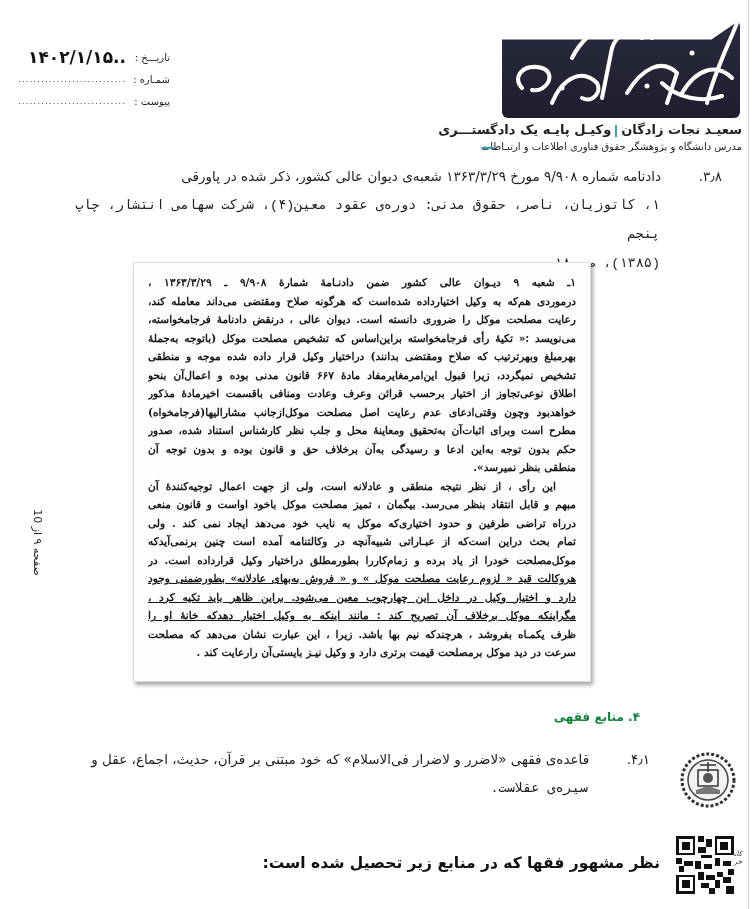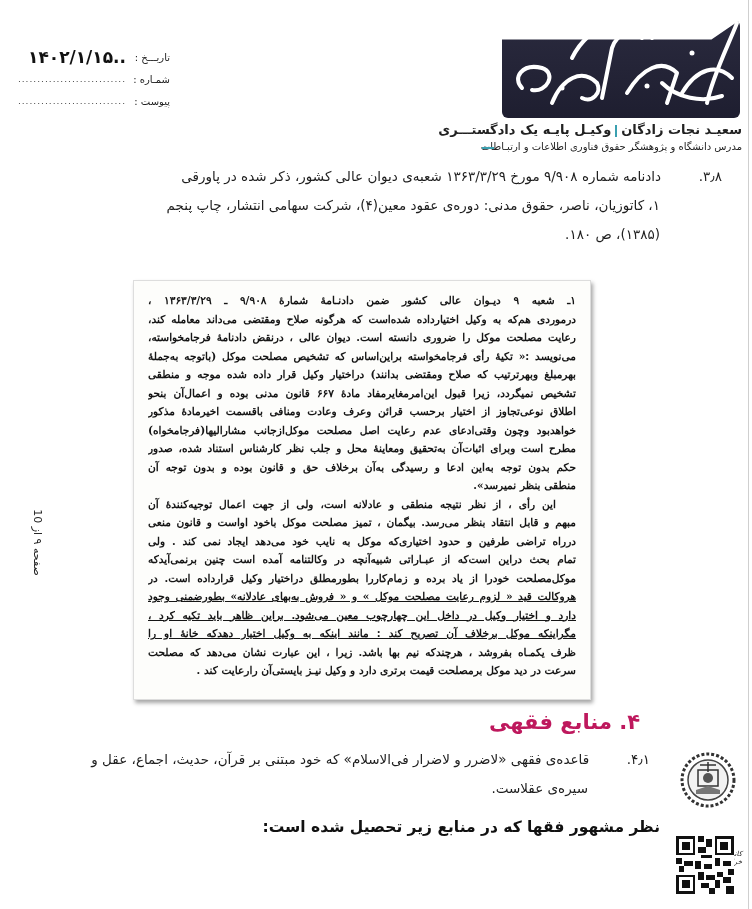--- a/index.html
+++ b/index.html
@@ -23,39 +23,39 @@
   .logo-script { position: absolute; left: 0; top: 0; width: 240px; height: 110px; }
   .logo-name { position: absolute; left: 500px; top: 122px; width: 242px; direction: rtl; font-size: 13px; font-weight: bold; color: #222; white-space: nowrap; }
   .logo-sep { display: inline-block; width: 2px; height: 12px; background: #3aa0b0; vertical-align: middle; margin: 0 4px; }
   .logo-sub { position: absolute; left: 500px; top: 141px; width: 242px; direction: rtl; font-size: 10px; color: #222; white-space: nowrap; }
   .logo-accent { position: absolute; left: 482px; top: 147px; width: 12px; height: 2px; background: #3aa0b0; }
 
   
   .para { position: absolute; direction: rtl; text-align: right; font-size: 13.5px; color: #1d1d1d; line-height: 29px; }
   .p38 { left: 74px; top: 162px; width: 648px; }
   .num { display: inline-block; width: 48px; text-align: right; }
-  .indent { padding-right: 62px; }
-
-  
-  .scan { position: absolute; left: 133px; top: 280px; width: 458px; height: 420px; background: #fdfdfb;
+  .indent { padding-right: 62px; font-family: Liberation Mono, monospace; }
+
+  
+  .scan { position: absolute; left: 133px; top: 262px; width: 458px; height: 420px; background: #fdfdfb;
      border: 1px solid #ddd; box-shadow: 2px 3px 4px rgba(0,0,0,0.35); padding: 10px 14px 10px 14px; }
   .scan-text { direction: rtl; text-align: justify; font-family: "DejaVu Serif", serif; font-size: 10.6px; line-height: 18.5px; color: #151515; font-weight: bold; }
   .scan-line { display: block; white-space: nowrap; overflow: hidden; text-align: justify; text-align-last: justify; }
   .scan-line.last { text-align-last: right; }
   .scan-line.indent1 { padding-right: 20px; }
   .ul { text-decoration: underline; }
 
   
   .pageno { position: absolute; left: 24px; top: 500px; width: 20px; height: 90px; }
   .pageno span { position: absolute; left: -32px; top: 36px; width: 90px; transform: rotate(90deg); direction: rtl; font-size: 11px; color: #222; white-space: nowrap; text-align: center; }
 
   
-  .h4 { position: absolute; left: 440px; top: 710px; width: 200px; direction: rtl; text-align: right; font-size: 21px; font-weight: bold; color: #be185d; }
+  .h4 { position: absolute; left: 440px; top: 710px; width: 200px; direction: rtl; text-align: right; font-size: 12px; font-weight: bold; color: #15803d; }
   .p41 { left: 70px; top: 745px; width: 580px; }
-  .h-note { position: absolute; left: 310px; top: 818px; width: 350px; direction: rtl; text-align: right; font-size: 15.5px; font-weight: bold; color: #111; white-space: nowrap; }
+  .h-note { position: absolute; left: 310px; top: 854px; width: 350px; direction: rtl; text-align: right; font-size: 15.5px; font-weight: bold; color: #111; white-space: nowrap; }
 
   
   .emblem { position: absolute; left: 680px; top: 752px; width: 56px; height: 56px; }
   .emblem-caption { position: absolute; left: 672px; top: 850px; width: 70px; direction: rtl; text-align: right; font-size: 7px; color: #222; font-family: "DejaVu Serif", serif; font-style: italic; }
   .qr { position: absolute; left: 676px; top: 836px; width: 58px; height: 58px; }
 </style>
 </head>
 <body>
 
 <div class="right-rule"></div>

